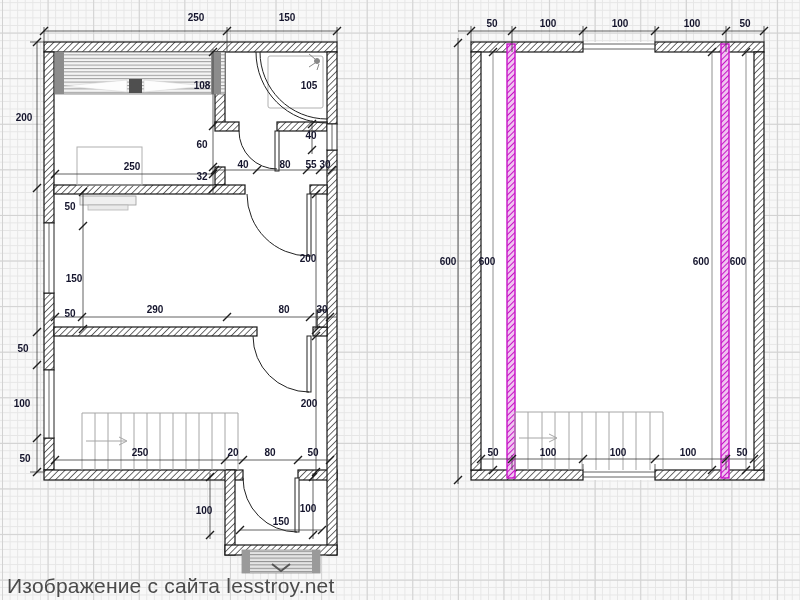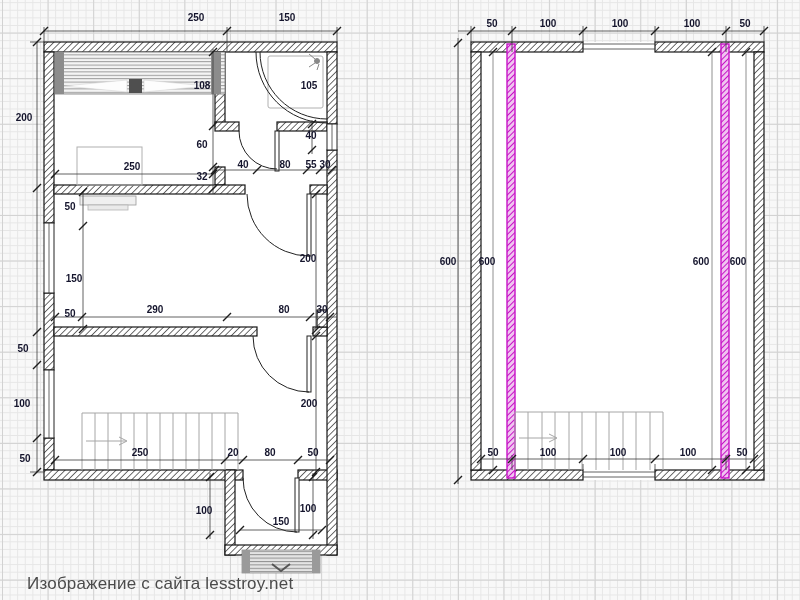--- a/index.html
+++ b/index.html
@@ -27,21 +27,21 @@
   .door{stroke:#222;stroke-width:1;fill:none;}
   .leaf{fill:#ffffff;stroke:#222;stroke-width:1;}
   .win{fill:#ffffff;stroke:#222;stroke-width:1;}
   .winline{stroke:#222;stroke-width:0.7;}
   .stair{stroke:#a6a6a6;stroke-width:1;fill:none;}
   .furn{fill:none;stroke:#b0b0b0;stroke-width:1;}
   .dim{font:bold 10px "Liberation Sans",sans-serif;fill:var(--dim-text,#15152d);text-anchor:middle;}
   .accentstrip{fill:url(#phatch);stroke:var(--accent,#c713c7);stroke-width:1.4;}
   #watermark{
     position:absolute;z-index:5;left:7px;top:574px;
-    font-size:17px;color:var(--wm,#4b4b4b);letter-spacing:0.2px;margin-left:20px;
+    font-size:21px;color:var(--wm,#4b4b4b);letter-spacing:0.2px;
   }
 </style>
 </head>
 <body>
 
 <div id="grid"></div>
 
 <svg width="800" height="600" viewBox="0 0 800 600">
   <defs>
     <pattern id="hatch" patternUnits="userSpaceOnUse" width="4.5" height="4.5" patternTransform="rotate(45)">

